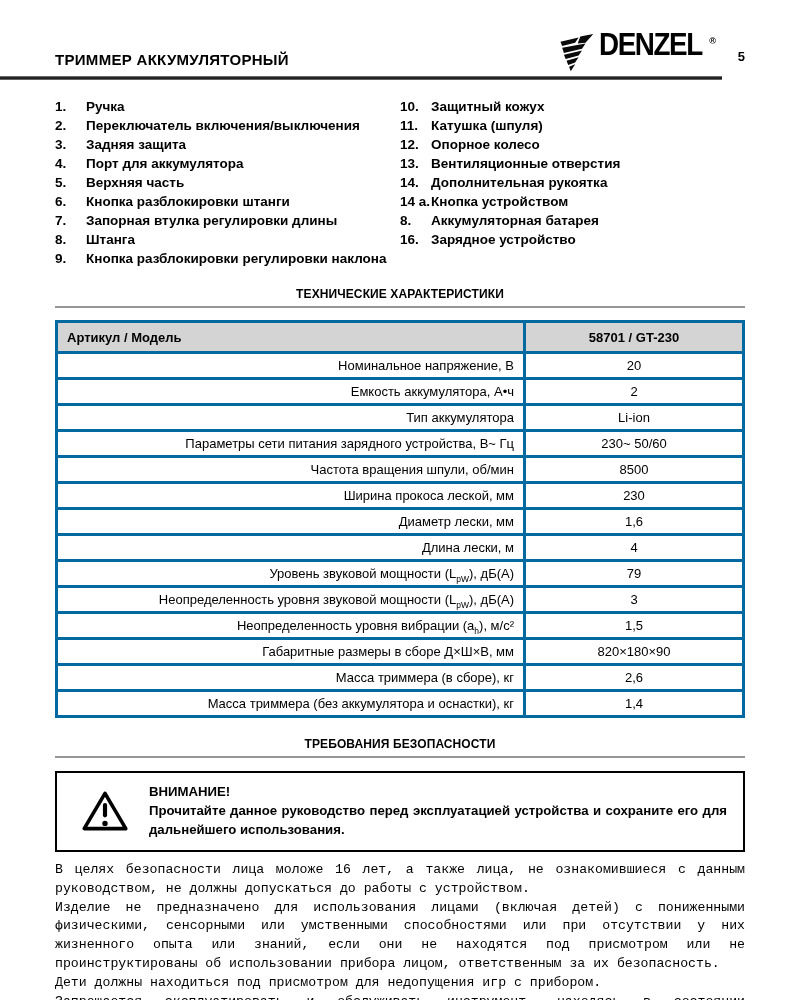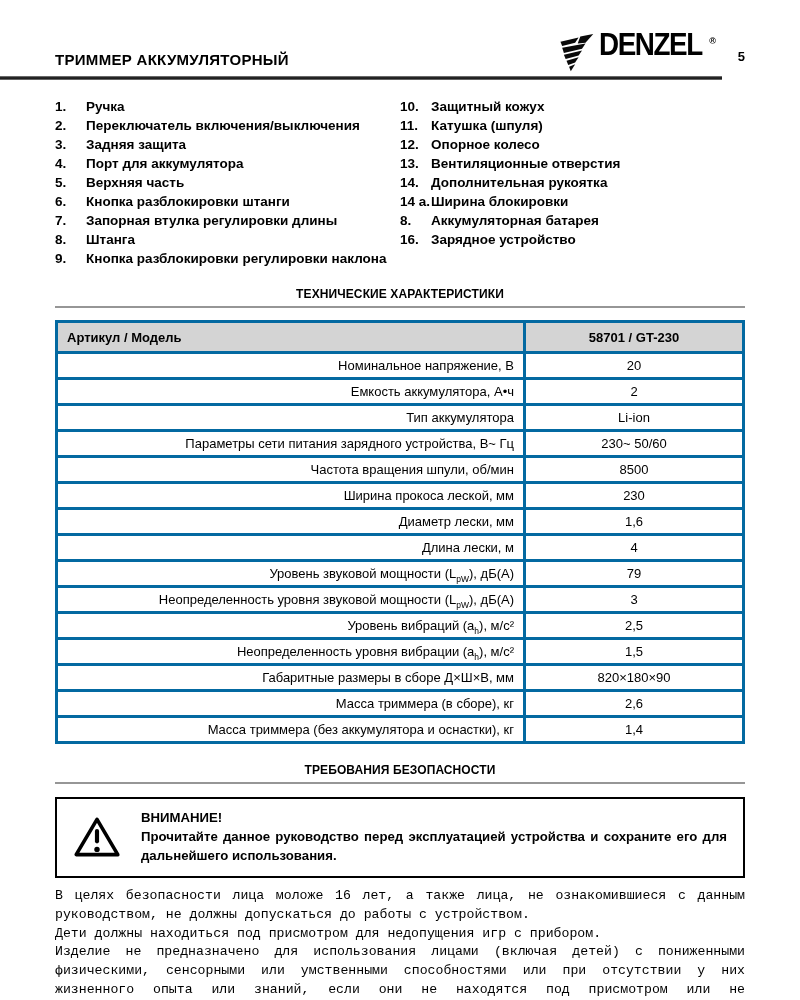--- a/index.html
+++ b/index.html
@@ -51,21 +51,21 @@
   .specs th.col-param { text-align: left; }
   .specs th.col-value { text-align: center; width: 198px; margin-left: 22px; }
   .specs td { height: 19px; }
   .spec-label { text-align: right; }
   .spec-value { text-align: center; }
   .specs sub { font-size: 8.5px; line-height: 0; }
 
   
   .warning-box {
     border: 2px solid #000; margin-top: 13px;
-    padding: 9px 16px 11px 16px;
+    padding: 9px 16px 11px 24px;
     display: flex; align-items: center; gap: 20px;
   }
   .warning-icon { flex: none; }
   .warning-icon svg { width: 48px; height: 44px; display: block; }
   .warning-text { font-size: 13.2px; font-weight: bold; line-height: 19px; text-align: justify; }
   .warning-title { display: block; text-align: left; }
 
   
   .safety-text { margin-top: 9px; font-size: 13.2px; line-height: 18.8px; text-align: justify; }
   .safety-text p { margin: 0; font-family: Liberation Mono, monospace; }
@@ -154,21 +154,21 @@
         <div class="part-item">
           <span class="part-num">13.</span>
           <span class="part-label">Вентиляционные отверстия</span>
         </div>
         <div class="part-item">
           <span class="part-num">14.</span>
           <span class="part-label">Дополнительная рукоятка</span>
         </div>
         <div class="part-item">
           <span class="part-num">14 а.</span>
-          <span class="part-label">Ширина блокировки</span>
+          <span class="part-label">Кнопка устройством</span>
         </div>
         <div class="part-item">
           <span class="part-num">8.</span>
           <span class="part-label">Аккумуляторная батарея</span>
         </div>
         <div class="part-item">
           <span class="part-num">16.</span>
           <span class="part-label">Зарядное устройство</span>
         </div>
       </div>
@@ -217,24 +217,20 @@
           <td class="spec-label">Длина лески, м</td>
           <td class="spec-value">4</td>
         </tr>
         <tr>
           <td class="spec-label">Уровень звуковой мощности (L<sub>pW</sub>), дБ(А)</td>
           <td class="spec-value">79</td>
         </tr>
         <tr>
           <td class="spec-label">Неопределенность уровня звуковой мощности (L<sub>pW</sub>), дБ(А)</td>
           <td class="spec-value">3</td>
-        </tr>
-        <tr>
-          <td class="spec-label">Уровень вибраций (a<sub>h</sub>), м/с²</td>
-          <td class="spec-value">2,5</td>
         </tr>
         <tr>
           <td class="spec-label">Неопределенность уровня вибрации (a<sub>h</sub>), м/с²</td>
           <td class="spec-value">1,5</td>
         </tr>
         <tr>
           <td class="spec-label">Габаритные размеры в сборе Д×Ш×В, мм</td>
           <td class="spec-value">820×180×90</td>
         </tr>
         <tr>
@@ -260,18 +256,18 @@
       </svg>
     </span>
     <div class="warning-text">
       <span class="warning-title">ВНИМАНИЕ!</span>
       <span>Прочитайте данное руководство перед эксплуатацией устройства и сохраните его для дальнейшего использования.</span>
     </div>
   </div>
 
   <div class="safety-text" id="safety-paragraphs">
       <p>В целях безопасности лица моложе 16 лет, а также лица, не ознакомившиеся с данным руководством, не должны допускаться до работы с устройством.</p>
+      <p>Изделие не предназначено для использования лицами (включая детей) с пониженными физическими, сенсорными или умственными способностями или при отсутствии у них жизненного опыта или знаний, если они не находятся под присмотром или не проинструктированы об использовании прибора лицом, ответственным за их безопасность.</p>
       <p>Дети должны находиться под присмотром для недопущения игр с прибором.</p>
-      <p>Изделие не предназначено для использования лицами (включая детей) с пониженными физическими, сенсорными или умственными способностями или при отсутствии у них жизненного опыта или знаний, если они не находятся под присмотром или не проинструктированы об использовании прибора лицом, ответственным за их безопасность.</p>
       <p>Запрещается эксплуатировать и обслуживать инструмент, находясь в состоянии алкогольного, наркотического опьянения или под воздействием сильнодействующих медицинских препаратов.</p>
     </div>
 
 </div>
 
 </body></html>

